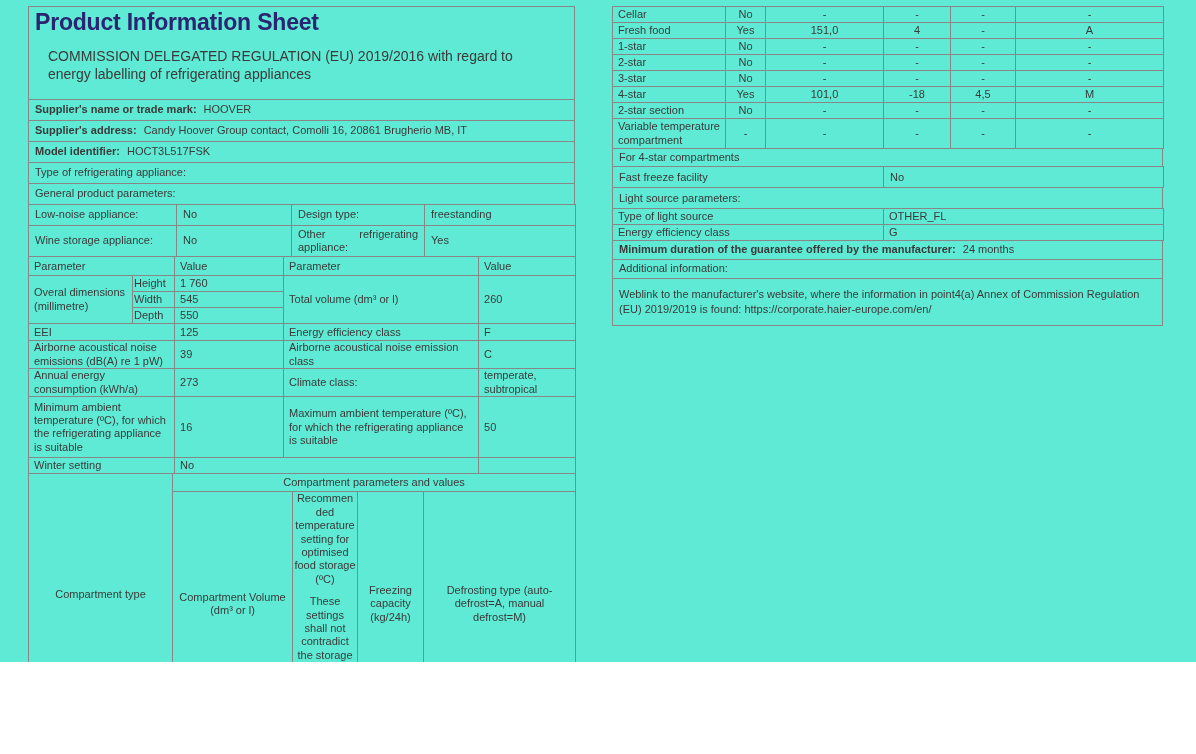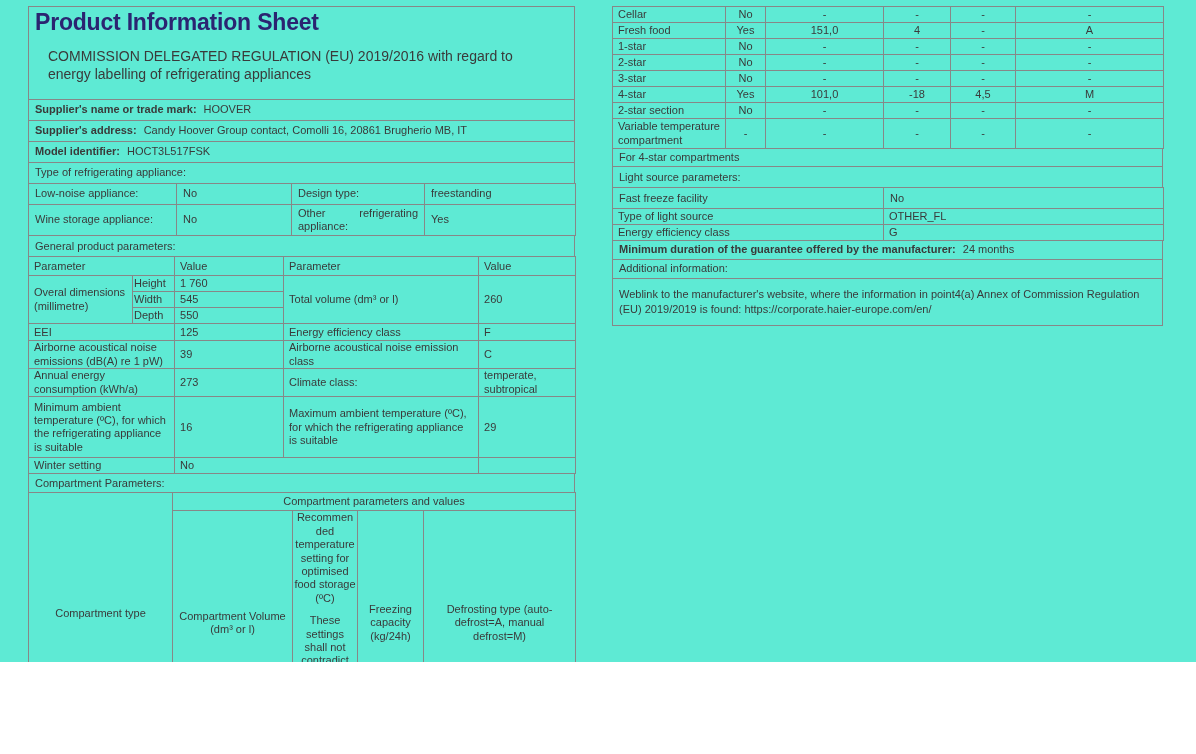--- a/index.html
+++ b/index.html
@@ -60,20 +60,28 @@
           <span class="b">Model identifier:</span><span>HOCT3L517FSK</span>
         </td>
       </tr>
       <tr class="h21">
         <td class="sec">Type of refrigerating appliance:</td>
       </tr>
     </tbody>
       </table>
 
     <table class="pad">
+      <tbody>
+          <tr class="h21">
+        <td class="sec">General product parameters:</td>
+      </tr>
+    </tbody>
+      </table>
+
+    <table class="pad">
       <colgroup>
           <col style="width:148px">
           <col style="width:115px">
           <col style="width:133px">
           <col style="width:151px">
         </colgroup>
       <tbody>
           <tr class="h21">
         <td>Low-noise appliance:</td>
         <td>No</td>
@@ -82,28 +90,20 @@
       </tr>
       <tr class="h27">
         <td>Wine storage appliance:</td>
         <td>No</td>
         <td class="j">Other refrigerating appliance:</td>
         <td>Yes</td>
       </tr>
     </tbody>
       </table>
 
-    <table class="pad">
-      <tbody>
-          <tr class="h21">
-        <td class="sec">General product parameters:</td>
-      </tr>
-    </tbody>
-      </table>
-
     <table>
       <colgroup>
           <col style="width:104px">
           <col style="width:42px">
           <col style="width:109px">
           <col style="width:195px">
           <col style="width:97px">
         </colgroup>
       <tbody>
           <tr class="h19">
@@ -142,37 +142,30 @@
       <tr class="h28">
         <td colspan="2">Annual energy consumption (kWh/a)</td>
         <td>273</td>
         <td>Climate class:</td>
         <td>temperate, subtropical</td>
       </tr>
       <tr class="h61">
         <td colspan="2">Minimum ambient temperature (ºC), for which the refrigerating appliance is suitable</td>
         <td>16</td>
         <td>Maximum ambient temperature (ºC), for which the refrigerating appliance is suitable</td>
-        <td>29</td>
+        <td>50</td>
       </tr>
       <tr class="h16">
         <td colspan="2">Winter setting</td>
         <td colspan="2">No</td>
         <td></td>
       </tr>
     </tbody>
       </table>
 
-    <table class="pad">
-      <tbody>
-          <tr class="h19">
-        <td class="sec">Compartment Parameters:</td>
-      </tr>
-    </tbody>
-      </table>
 
     <table>
       <colgroup>
           <col style="width:105px">
           <col style="width:39px">
           <col style="width:120px">
           <col style="width:65px">
           <col style="width:66px">
           <col style="width:152px">
         </colgroup>
@@ -293,40 +286,40 @@
 
     <table class="pad">
       <tbody>
           <tr class="h18">
         <td class="sec">For 4-star compartments</td>
       </tr>
     </tbody>
       </table>
 
     <table class="pad">
-      <tbody>
-          <tr class="h21">
-        <td class="sec">Light source parameters:</td>
-      </tr>
-    </tbody>
-      </table>
-
-    <table class="pad">
       <colgroup>
           <col style="width:271px">
           <col style="width:280px">
         </colgroup>
       <tbody>
           <tr class="h21">
         <td>Fast freeze facility</td>
         <td>No</td>
       </tr>
     </tbody>
       </table>
 
+    <table class="pad">
+      <tbody>
+          <tr class="h21">
+        <td class="sec">Light source parameters:</td>
+      </tr>
+    </tbody>
+      </table>
+
     <table>
       <colgroup>
           <col style="width:271px">
           <col style="width:280px">
         </colgroup>
       <tbody>
           <tr class="h16">
         <td>Type of light source</td>
         <td>OTHER_FL</td>
       </tr>

